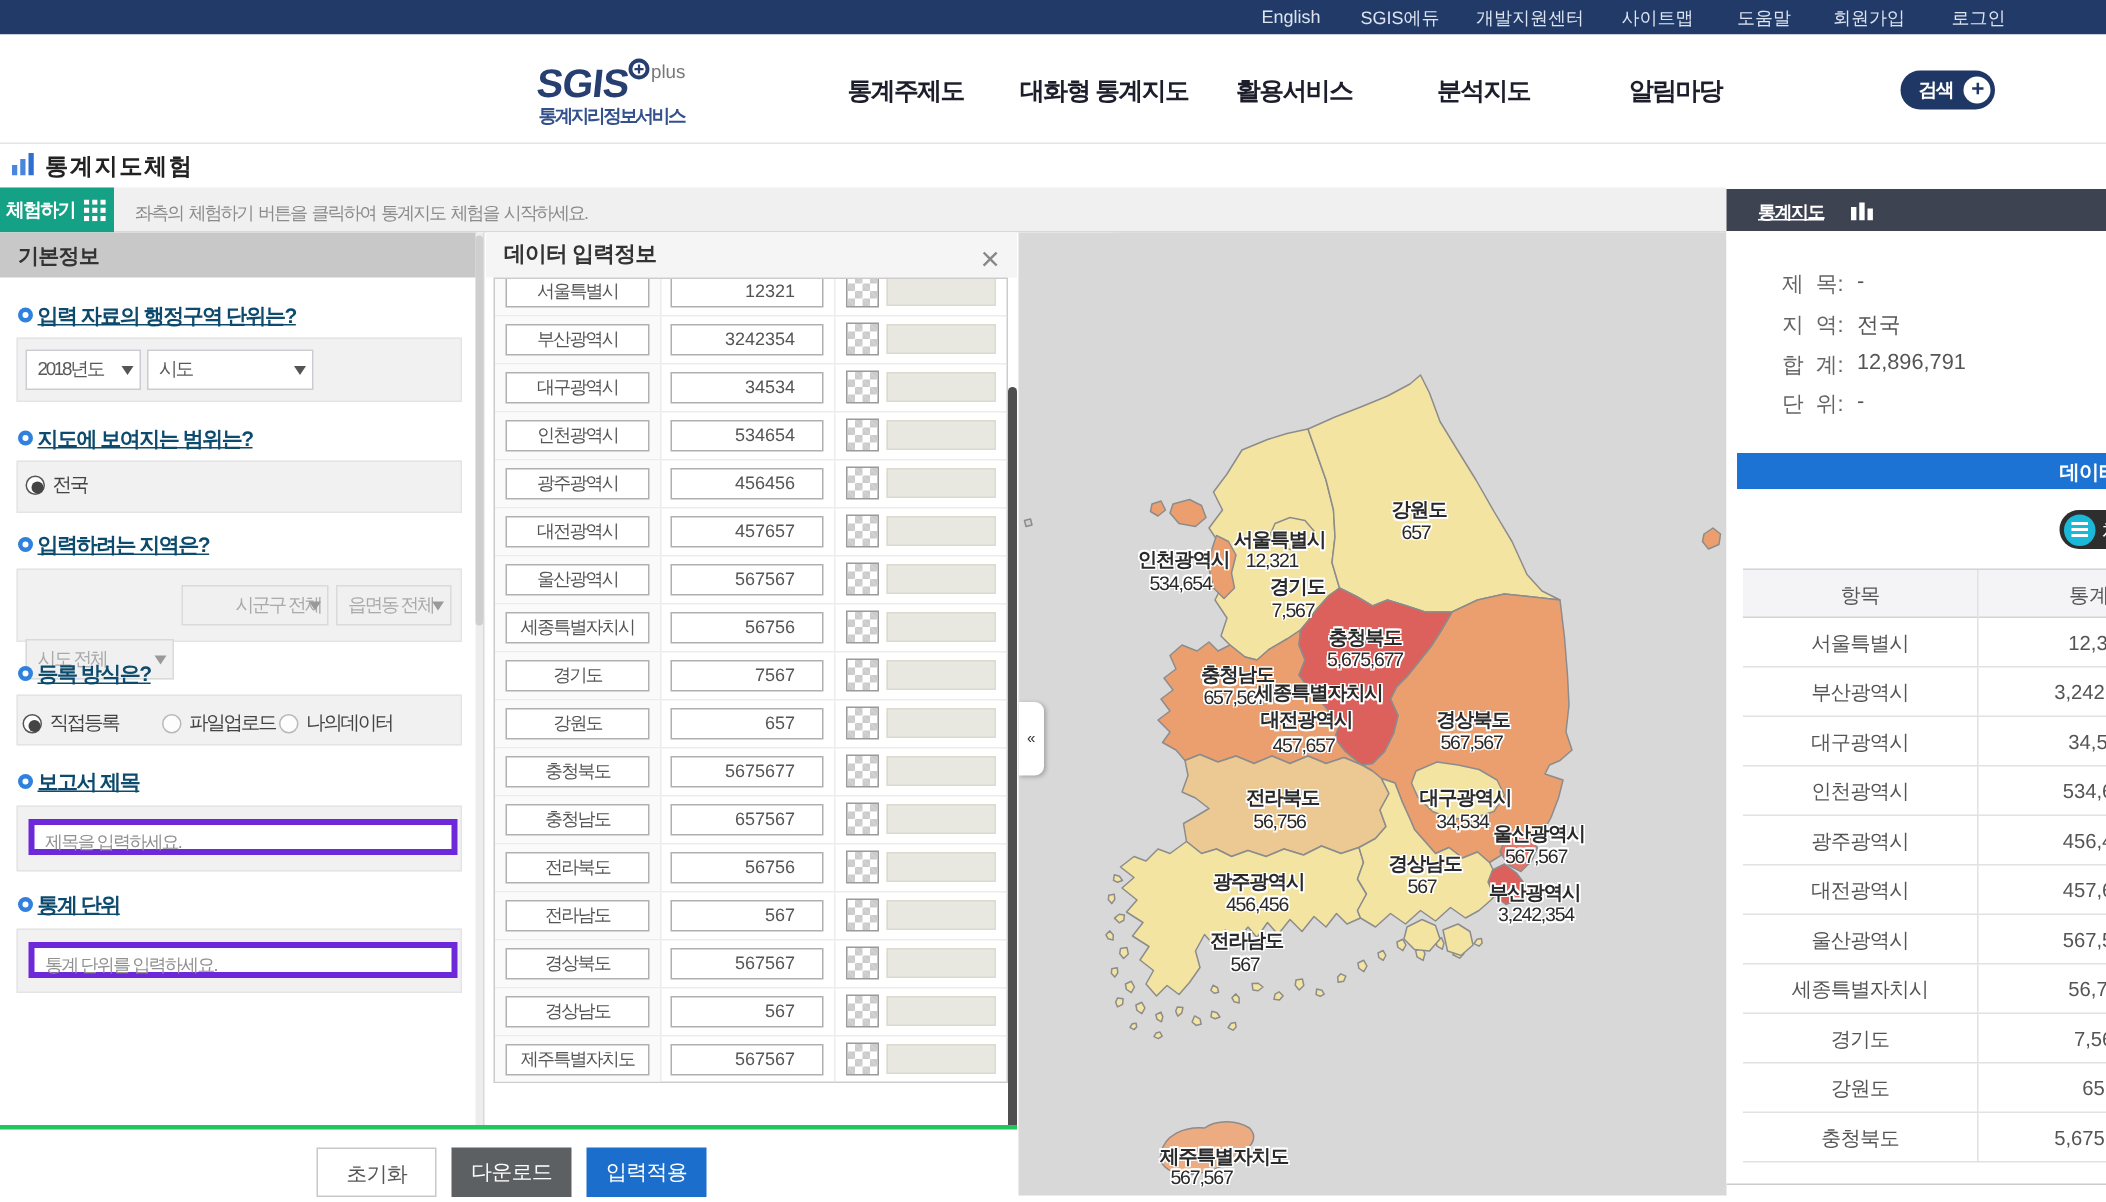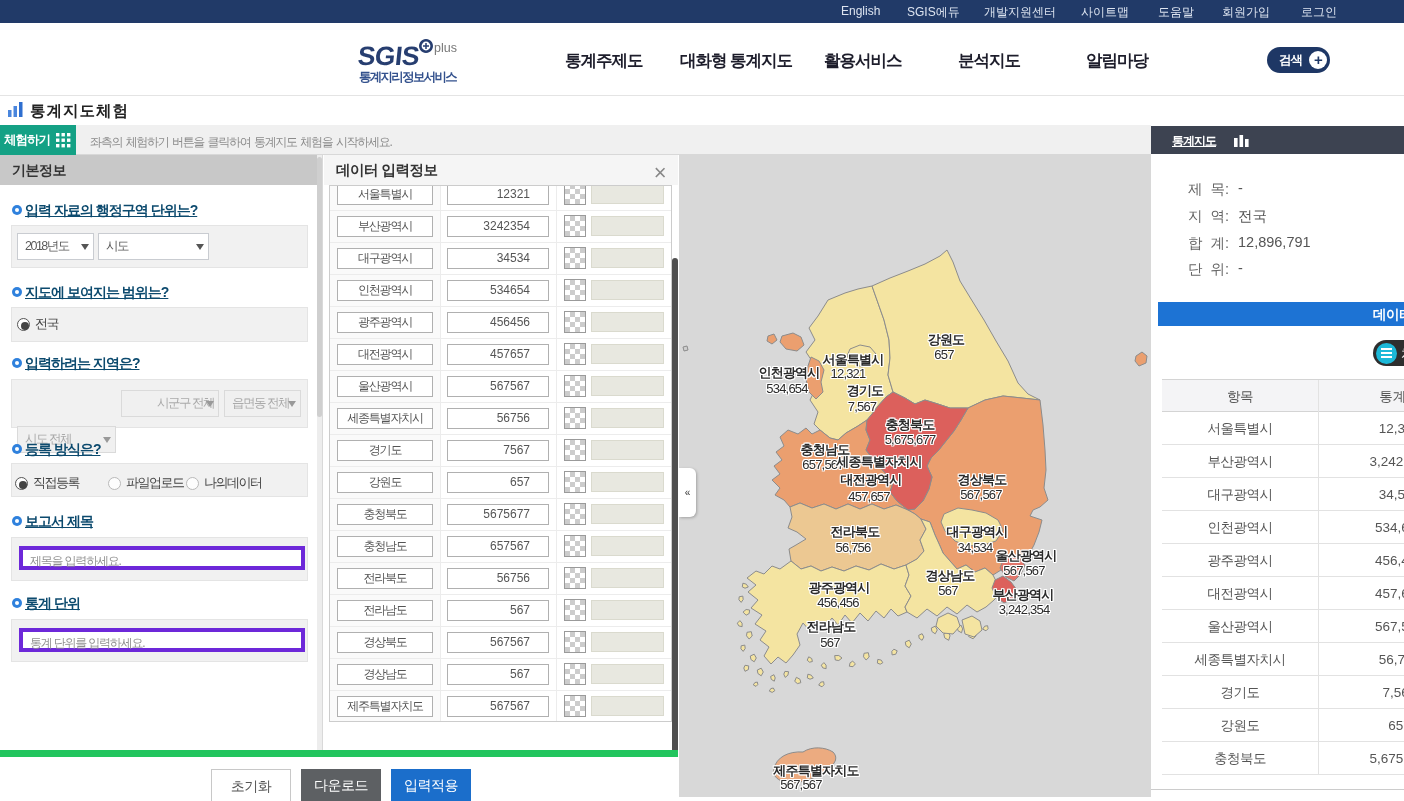--- a/index.html
+++ b/index.html
@@ -57,21 +57,21 @@
 .mrow .nbox { position:absolute; left:7px; top:5px; width:96px; height:21px; background:#fff; border:1px solid #b0b0b0; font-size:12px; color:#555; text-align:center; line-height:19px; letter-spacing:-1.2px; }
 .mrow .vbox { position:absolute; left:117px; top:5px; width:102px; height:21px; background:#fff; border:1px solid #b0b0b0; font-size:12px; color:#555; text-align:right; padding-right:18px; line-height:19px; }
 .mrow .c3 { position:absolute; left:226px; top:0; width:115px; height:31px; border-left:1px solid #ececec; }
 .mrow .chk { position:absolute; left:7px; top:4px; width:22px; height:22px; border:1px solid #9a9a9a;
   background-image: linear-gradient(45deg,#ccc 25%,transparent 25%,transparent 75%,#ccc 75%), linear-gradient(45deg,#ccc 25%,transparent 25%,transparent 75%,#ccc 75%);
   background-size:10px 10px; background-position:0 0,5px 5px; background-color:#fff; }
 .mrow .bge { position:absolute; left:34px; top:5px; width:73px; height:20px; background:#e8e8e0; border:1px solid #dadace; }
 #mp-scroll { position:absolute; left:348px; top:103px; width:6px; height:495px; background:#4f4f4f; border-radius:3px; }
 
 
-#botbar { left:0; top:750px; width:678px; height:47px; background:#fff; border-top:7px solid #22c55e; }
+#botbar { left:0; top:750px; width:678px; height:47px; background:#fff; border-top:3px solid #22c55e; }
 .bbtn { position:absolute; top:12px; width:80px; height:33px; font-size:14px; letter-spacing:-0.5px; text-align:center; line-height:33px; }
 
 
 #maparea { left:679px; top:155px; width:472px; height:642px; background:#d8d8d8; overflow:hidden; }
 #collapse { position:absolute; left:0; top:313px; width:17px; height:49px; background:#fff; border-radius:0 6px 6px 0; box-shadow:1px 1px 3px rgba(0,0,0,0.25); color:#333; font-size:10px; text-align:center; line-height:49px; }
 .mlabel { position:absolute; font-size:13px; font-weight:bold; color:#2a2a2a; letter-spacing:-0.8px; white-space:nowrap; transform:translateX(-50%);
   text-shadow:-1px -1px 0 #fff,1px -1px 0 #fff,-1px 1px 0 #fff,1px 1px 0 #fff,0 -1px 0 #fff,0 1px 0 #fff,-1px 0 0 #fff,1px 0 0 #fff; }
 .mval { font-weight:normal; }
 
 

